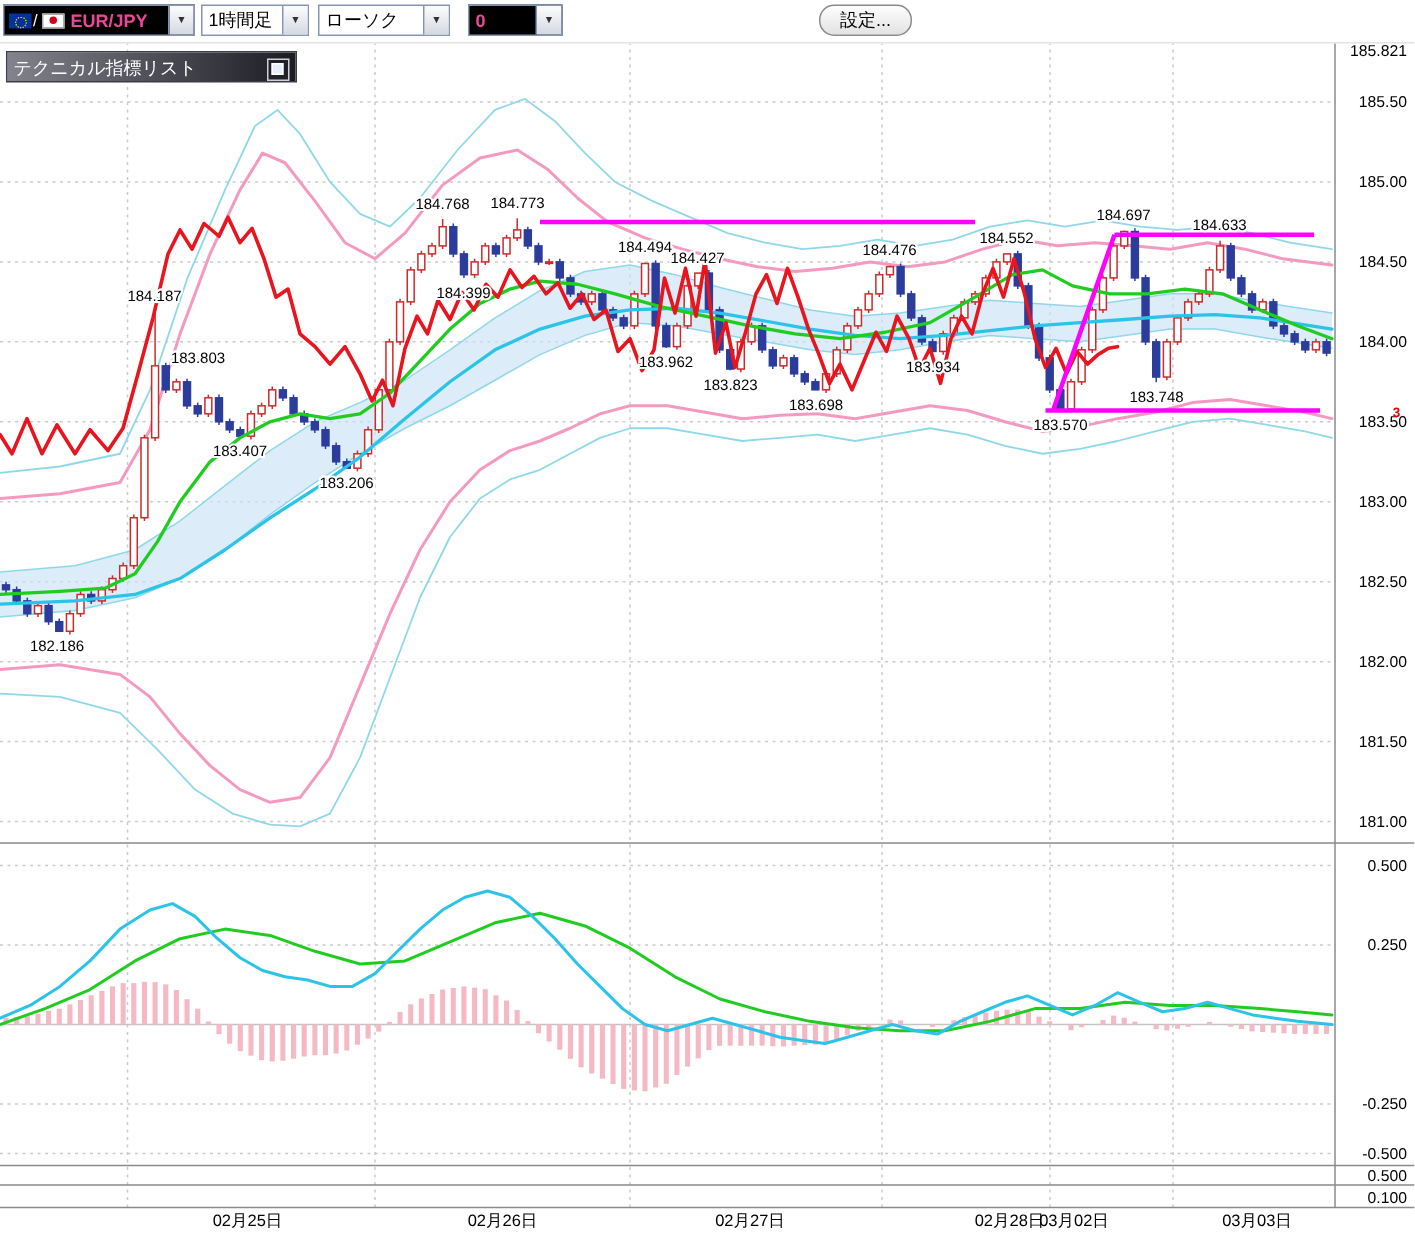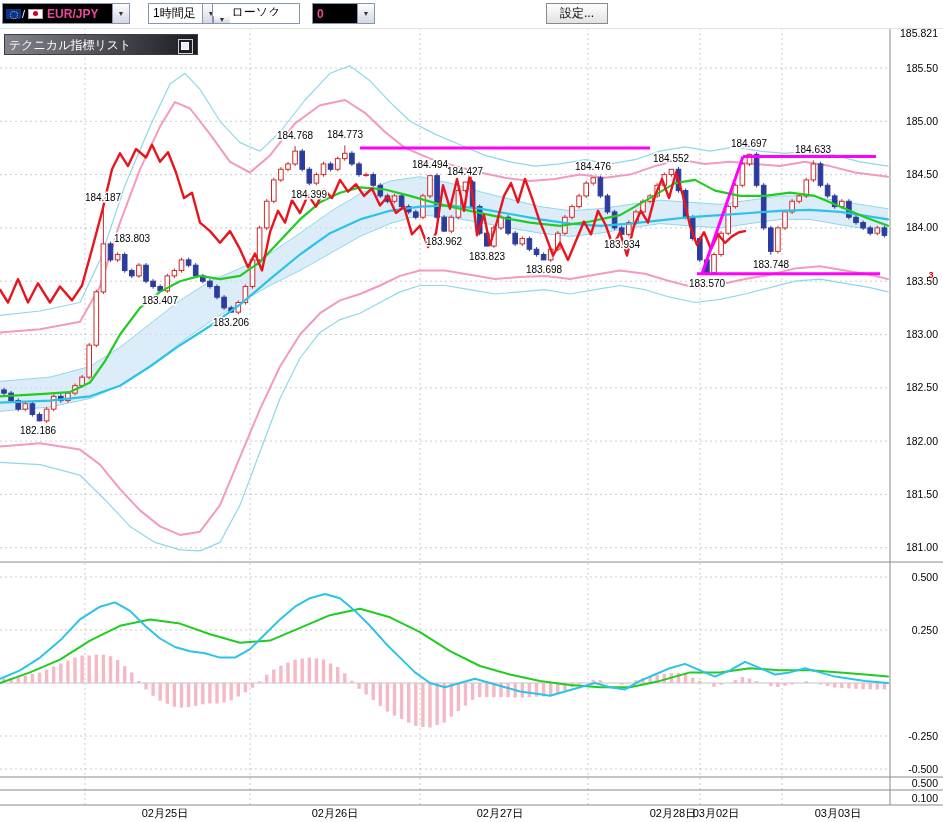--- a/index.html
+++ b/index.html
@@ -9,36 +9,36 @@
            border-bottom:1px solid #e3e3e3;z-index:5;}
   .combo{position:absolute;top:3px;height:21px;border:1px solid #8596b5;background:#fff;
          display:flex;align-items:center;font-size:12px;box-sizing:border-box;cursor:default;}
   .combo .lbl{flex:1;padding:0 4px;white-space:nowrap;overflow:hidden;color:#000;}
   .combo.dark{background:#000;}
   .combo.dark .lbl{color:#ec4899;font-weight:bold;}
   .arrowbox{width:16px;align-self:stretch;border-left:1px solid #8596b5;
             background:linear-gradient(#fdfdfd,#d4d8e2);display:flex;align-items:center;
             justify-content:center;font-size:7px;color:#333;}
   #pairSel{left:2px;width:128px;}
-  #tfSel{left:148px;width:72px;}
-  #ctSel{left:212px;width:88px;flex-direction:column;}
+  #tfSel{left:134px;width:72px;}
+  #ctSel{left:212px;width:88px;}
   #lcSel{left:312px;width:63px;}
   .flag{width:15px;height:10px;display:inline-block;position:relative;flex:none;}
   .flag.eu{background:#013399;margin-left:3px;}
   .flag.eu::after{content:"";position:absolute;left:4px;top:2px;width:6px;height:6px;
                   border:1px dotted #ffcc00;border-radius:50%;}
   .flag.jp{background:#fff;border:1px solid #aaa;margin-left:2px;box-sizing:border-box;}
   .flag.jp::after{content:"";position:absolute;left:4px;top:1.5px;width:5px;height:5px;
                   background:#d00020;border-radius:50%;}
   .slash{color:#fff;font-size:11px;margin:0 1px;}
   .overlay-input{position:absolute;left:380px;top:3px;width:158px;height:21px;box-sizing:border-box;
                  border:1px solid #8596b5;font-size:12px;padding:0 4px;font-family:inherit;}
   .btn-settings{position:absolute;left:546px;top:3px;width:62px;height:21px;font-size:12px;
                 background:linear-gradient(#fefefe,#e2e2e2);border:1px solid #8a8a8a;
-                border-radius:0;font-family:inherit;cursor:default;}
+                border-radius:10px;font-family:inherit;cursor:default;}
   .chart-wrap{position:absolute;top:28px;left:0;width:943px;height:794px;}
   svg{display:block;}
   .indicator-bar{position:absolute;left:4px;top:6px;width:194px;height:21px;
                  background:linear-gradient(90deg,#83838d,#1b1b22);border:1px solid #3c3c46;
                  color:#fff;font-size:12px;display:flex;align-items:flex-end;padding:0 4px;
                  box-sizing:border-box;cursor:default;}
   .indicator-bar .title{flex:1;white-space:nowrap;overflow:hidden;}
   .win-icon{width:13px;height:13px;background:#20202a;border:1px solid #cfcfd8;
             position:relative;flex:none;}
   .win-icon::after{content:"";position:absolute;left:2px;top:2px;width:6px;height:6px;

